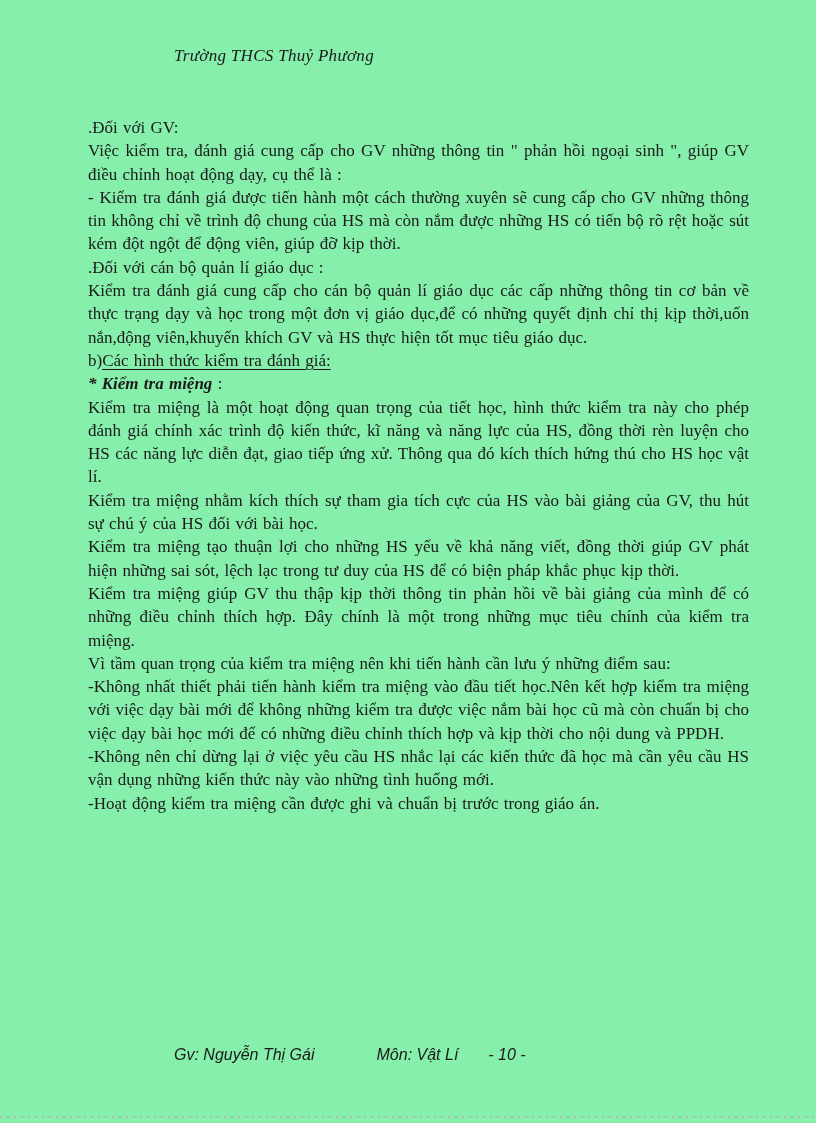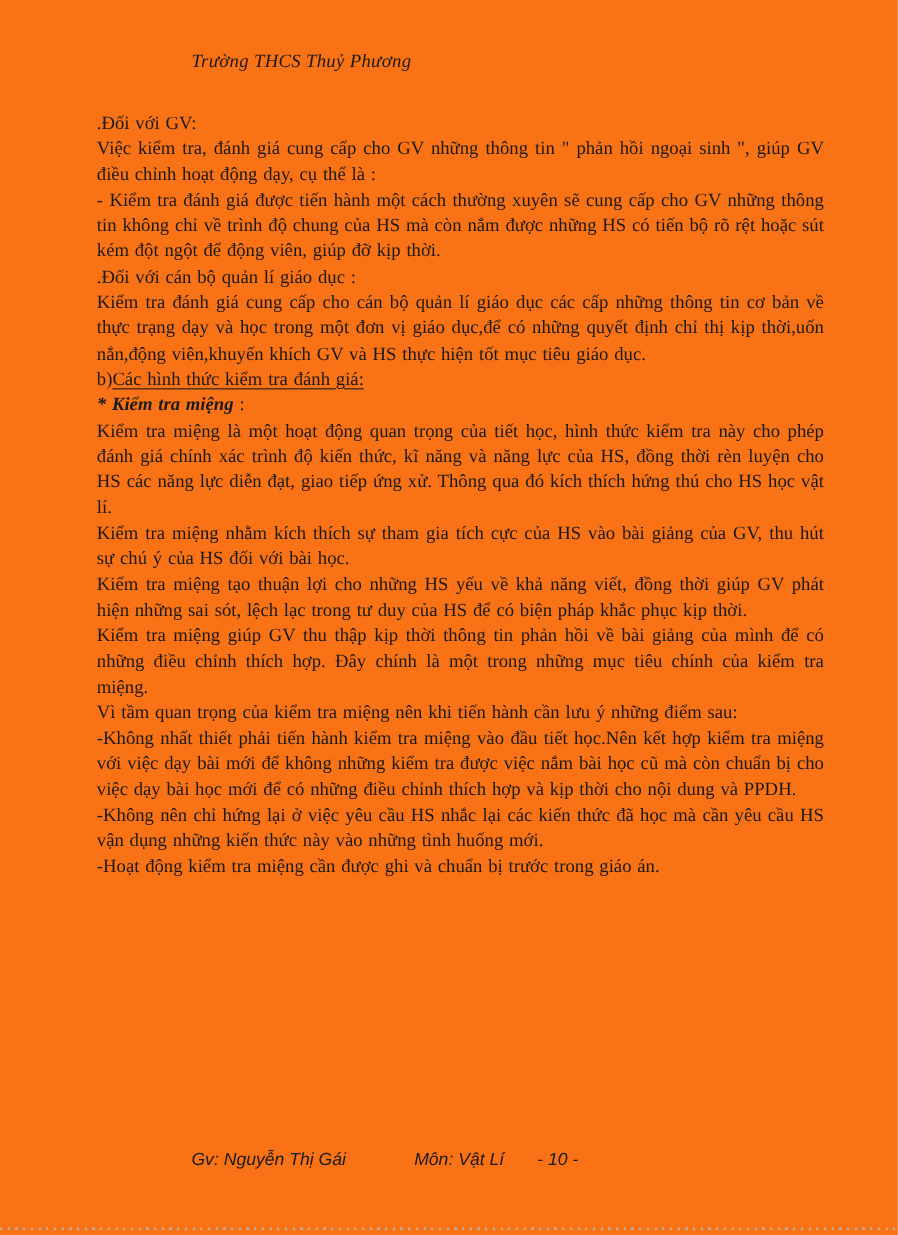--- a/index.html
+++ b/index.html
@@ -8,35 +8,35 @@
     height: 1123px;
     background: #ffffff;
     position: relative;
     font-family: "Liberation Serif", serif;
     color: #1a1a1a;
     overflow: hidden;
   }
   .page {
     position: absolute;
     inset: 0;
-    background: #f97316;
+    background: #86efac;
   }
   .doc-header {
     position: absolute;
     left: 174px;
     top: 46px;
     font-style: italic;
     font-size: 17px;
     letter-spacing: 0.3px;
     white-space: nowrap;
   }
   .doc-content {
     position: absolute;
     left: 88px;
-    top: 100px;
+    top: 116px;
     width: 661px;
     font-size: 17px;
     line-height: 23.3px;
     text-align: justify;
     word-spacing: 1px;
   }
   .para { margin: 0; padding: 0; }
   .iu  { text-decoration: underline; text-underline-offset: 3px; }
   .biu { font-weight: bold; font-style: italic; text-underline-offset: 3px; }
   .doc-footer {
@@ -73,21 +73,21 @@
     <p class="para">.Đối với cán bộ quản lí giáo dục :</p>
     <p class="para">Kiểm tra đánh giá cung cấp cho cán bộ quản lí giáo dục các cấp những thông tin cơ bản về thực trạng dạy và học trong một đơn vị giáo dục,để có những quyết định chỉ thị kịp thời,uốn nắn,động viên,khuyến  khích GV và HS thực hiện tốt mục tiêu giáo dục.</p>
     <p class="para"><span>b)</span><span class="iu">Các hình thức kiểm tra đánh giá:</span></p>
     <p class="para"><span class="biu">* Kiểm tra miệng</span><span> :</span></p>
     <p class="para">Kiểm tra miệng là một  hoạt động quan trọng của tiết học, hình thức kiểm tra này cho phép đánh giá chính xác trình độ kiến thức, kĩ năng và năng lực của HS, đồng thời rèn luyện cho HS các năng lực diễn đạt, giao tiếp ứng xử. Thông qua đó kích thích hứng thú cho HS học vật lí.</p>
     <p class="para">Kiểm tra miệng nhằm kích thích sự tham gia tích cực của HS vào bài giảng của GV, thu hút sự chú ý của HS đối với bài học.</p>
     <p class="para">Kiểm tra miệng tạo thuận lợi cho những HS yếu về khả năng viết, đồng thời giúp GV phát hiện những sai sót, lệch lạc trong tư duy của HS để có biện pháp khắc phục kịp thời.</p>
     <p class="para">Kiểm tra miệng giúp GV thu thập kịp thời thông tin phản hồi về bài giảng của mình để có những điều chỉnh thích hợp. Đây chính là một trong những mục tiêu chính của kiểm tra miệng.</p>
     <p class="para">Vì tầm quan trọng của kiểm tra miệng nên khi tiến hành cần lưu ý những điểm sau:</p>
     <p class="para">-Không nhất thiết phải tiến hành kiểm tra miệng vào đầu tiết học.Nên kết hợp kiểm tra miệng với việc dạy bài mới để không những  kiểm tra được việc nắm bài học cũ mà còn chuẩn bị cho việc dạy bài học mới để có những điều chỉnh thích hợp và kịp thời cho nội dung và PPDH.</p>
-    <p class="para">-Không nên chỉ hứng lại  ở việc yêu cầu HS nhắc lại  các kiến thức đã học mà cần yêu cầu HS vận dụng những kiến thức này vào những tình huống mới.</p>
+    <p class="para">-Không nên chỉ dừng lại  ở việc yêu cầu HS nhắc lại  các kiến thức đã học mà cần yêu cầu HS vận dụng những kiến thức này vào những tình huống mới.</p>
     <p class="para">-Hoạt động kiểm tra miệng  cần được ghi  và chuẩn bị trước trong giáo  án.</p>
   </div>
 
   <div class="doc-footer">
     <span class="teacher">Gv: Nguyễn Thị Gái</span><span class="subject">Môn: Vật Lí</span><span class="pagenum">- 10 -</span>
   </div>
 
   <div class="page-break-dots"></div>
 
 </div>

